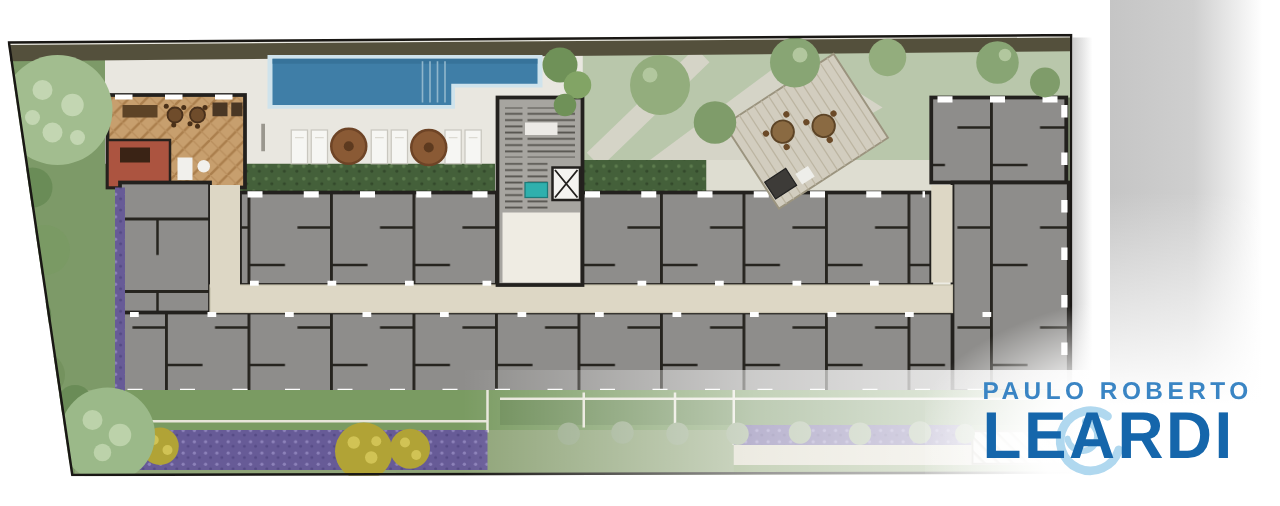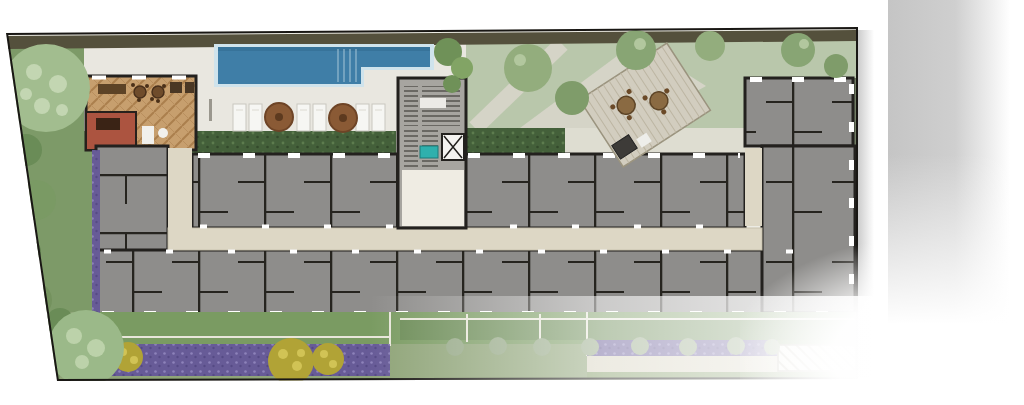--- a/index.html
+++ b/index.html
@@ -303,14 +303,22 @@
 
       <polygon points="6,33 858,27 858,379 57,381" fill="none" stroke="#191714" stroke-width="4"></polygon>
     </g>
   </svg>
 
   <div class="site-shadow"></div>
   <div class="fade-br"></div>
   <div class="fade-corner"></div>
   <div class="gray-band"></div>
 
+  <div class="brand">
+    <svg class="brand-emblem" viewBox="0 0 74 66">
+      <path d="M58,14 a24,24 0 1,0 9,27" fill="none" stroke-width="7" stroke-linecap="round" stroke="#a8d4ee"></path>
+      <path d="M40,18 a12,12 0 1,1 -14,14" fill="none" stroke-width="5" stroke-linecap="round" stroke="#a8d4ee"></path>
+    </svg>
+    <span class="brand-line1" style="color: rgb(58, 133, 196);">PAULO ROBERTO</span>
+    <span class="brand-line2" style="color: rgb(21, 102, 171);">LEARDI</span>
+  </div>
 
 </div>
 
 </body></html>

